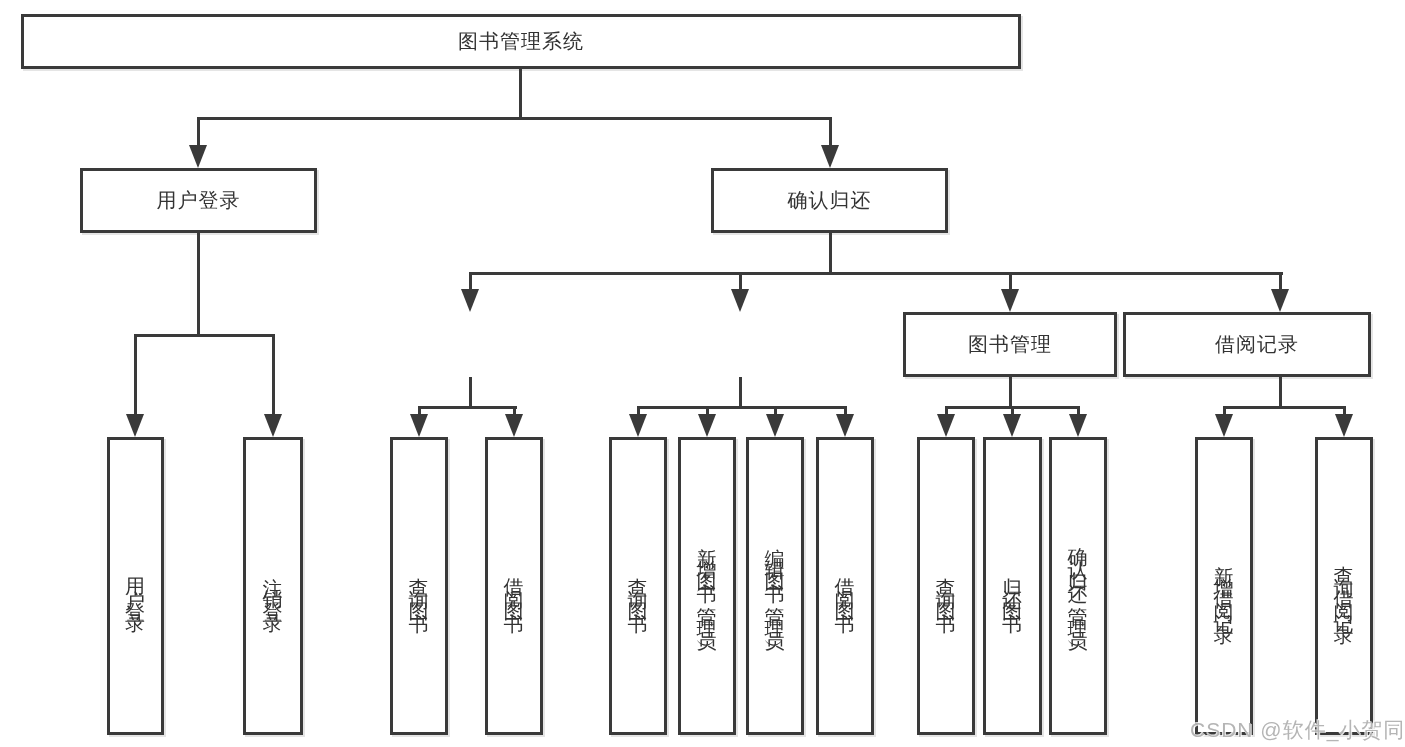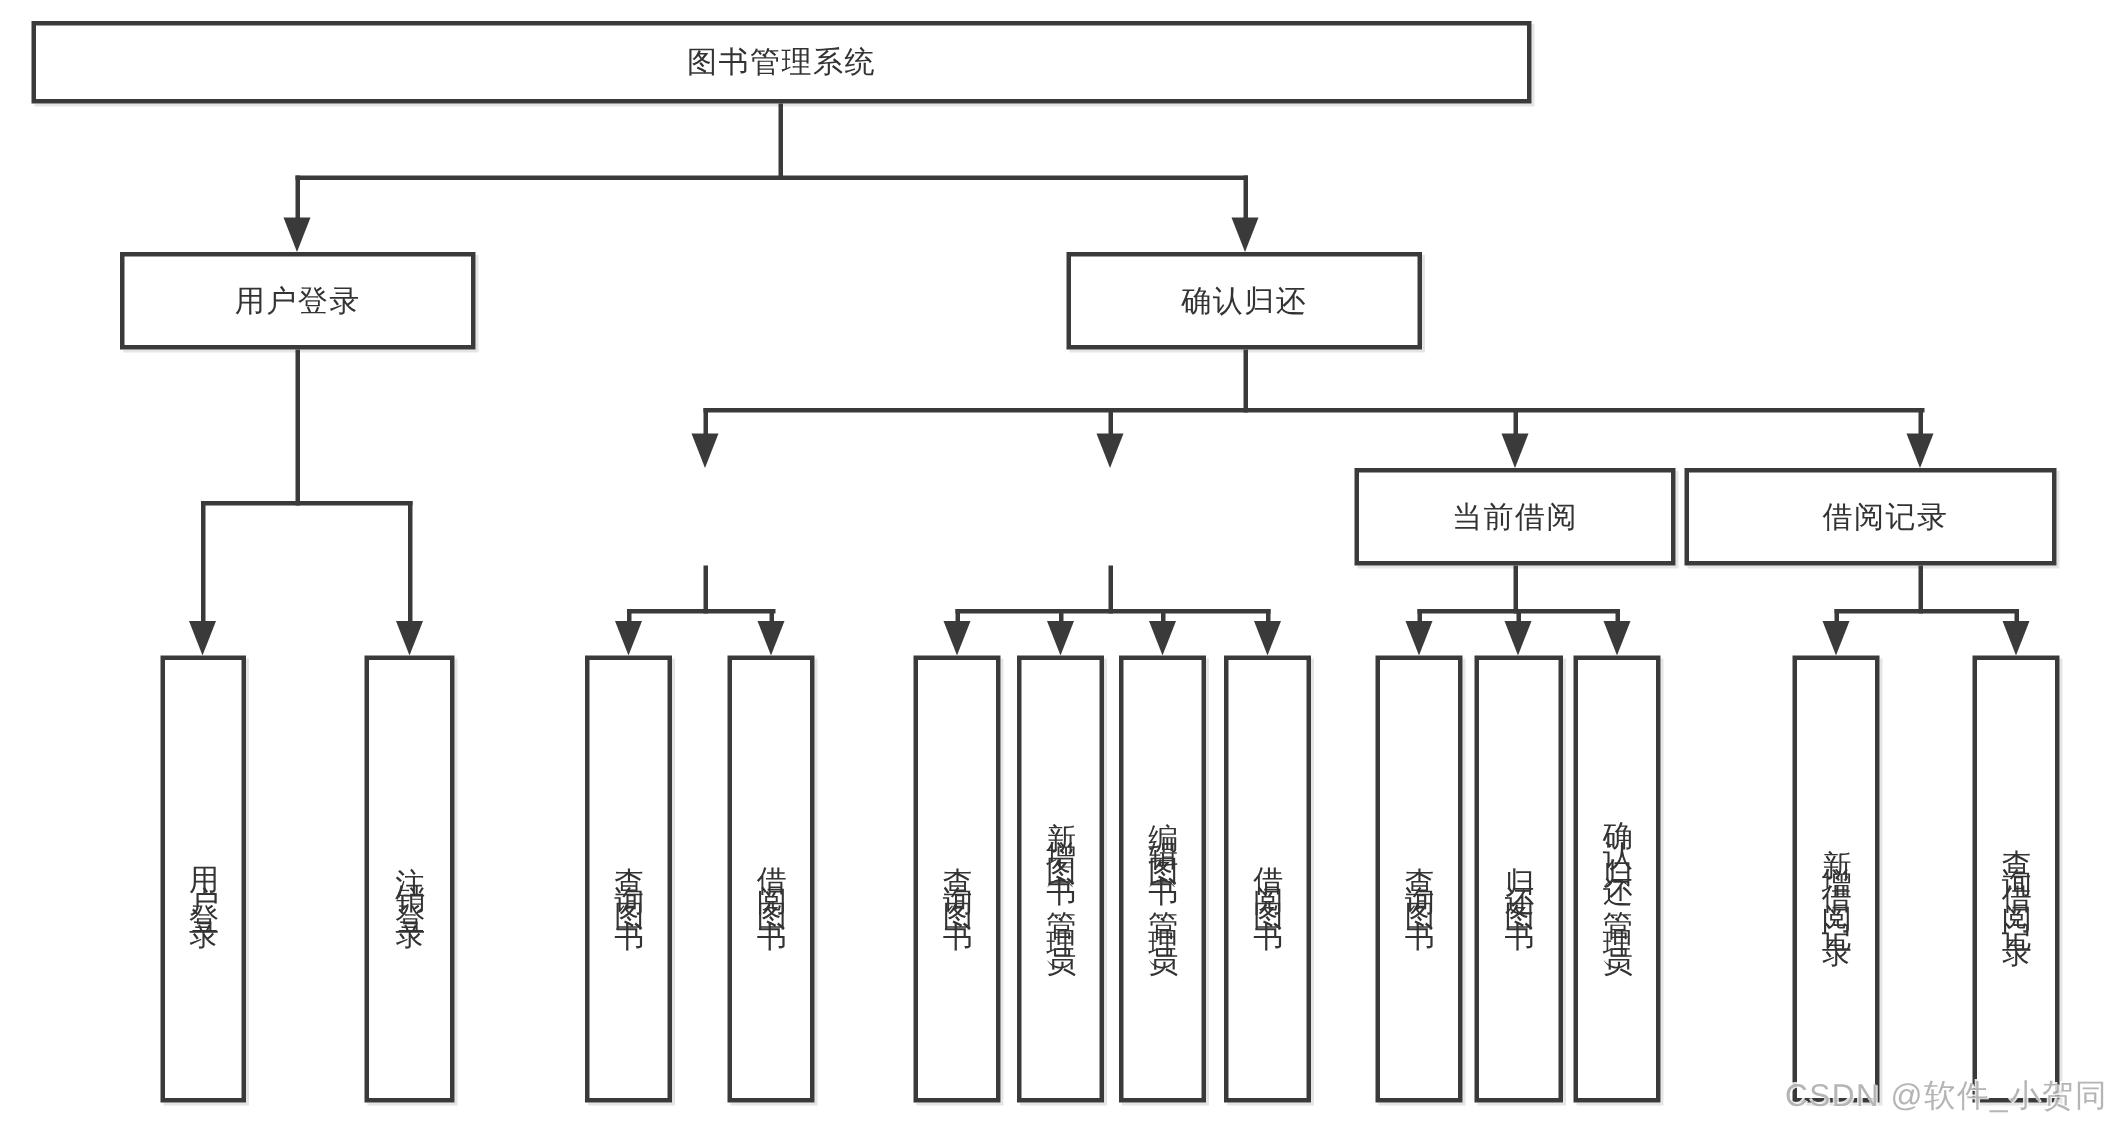--- a/index.html
+++ b/index.html
@@ -73,21 +73,21 @@
     <div class="arrow" style="left:461px; top:289px;"></div>
     <div class="vline" style="left:739px; top:272px; height:20px;"></div>
     <div class="arrow" style="left:731px; top:289px;"></div>
     <div class="vline" style="left:1009px; top:272px; height:20px;"></div>
     <div class="arrow" style="left:1001px; top:289px;"></div>
     <div class="vline" style="left:1279px; top:272px; height:20px;"></div>
     <div class="arrow" style="left:1271px; top:289px;"></div>
   </div>
 
   <div class="box hbox" style="left:903px; top:312px; width:214px; height:65px;">
-    <span>当前借阅</span>
+    <span>图书管理</span>
   </div>
   <div class="box hbox" style="left:1123px; top:312px; width:248px; height:65px;padding-left:20px;">
     <span>借阅记录</span>
   </div>
 
   <div>
     <div class="vline" style="left:469px; top:377px; height:32px;"></div>
     <div class="hline" style="left:418px; top:406px; width:99px;"></div>
     <div class="vline" style="left:418px; top:406px; height:10px;"></div>
     <div class="arrow" style="left:410px; top:414px;"></div>

